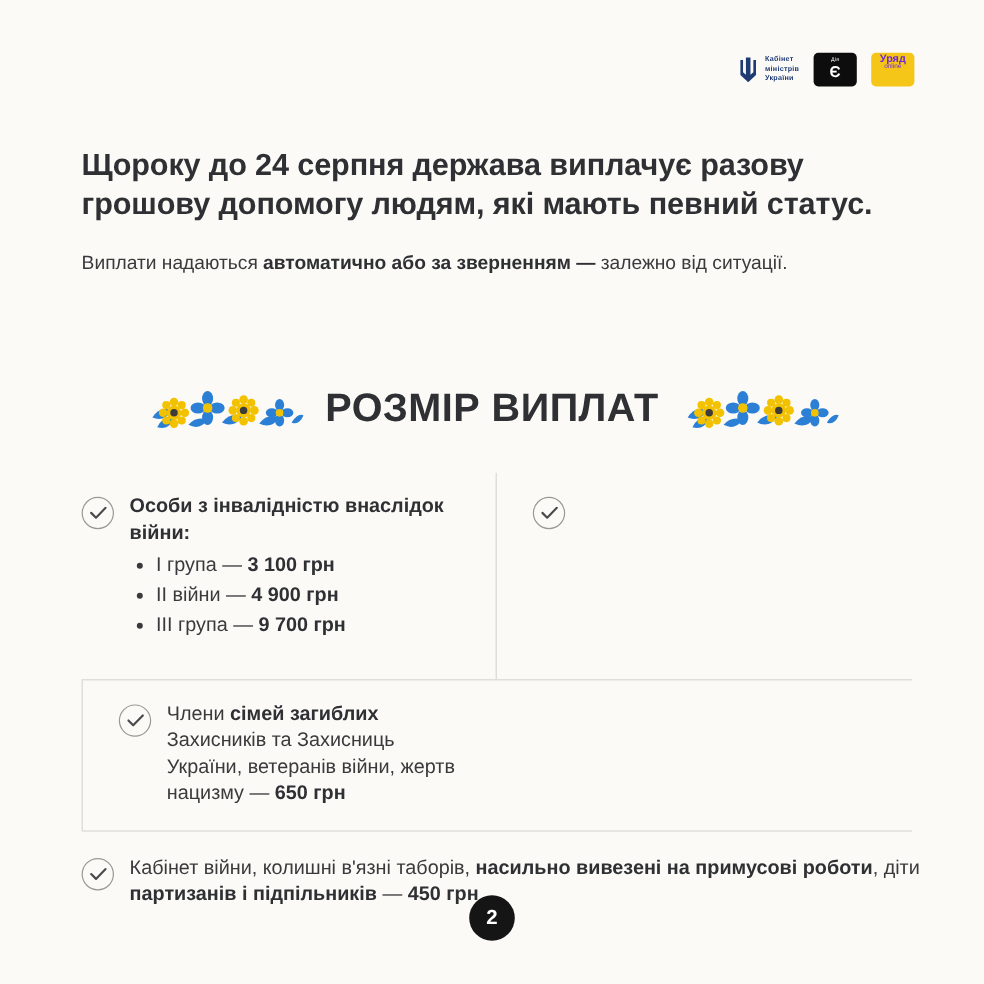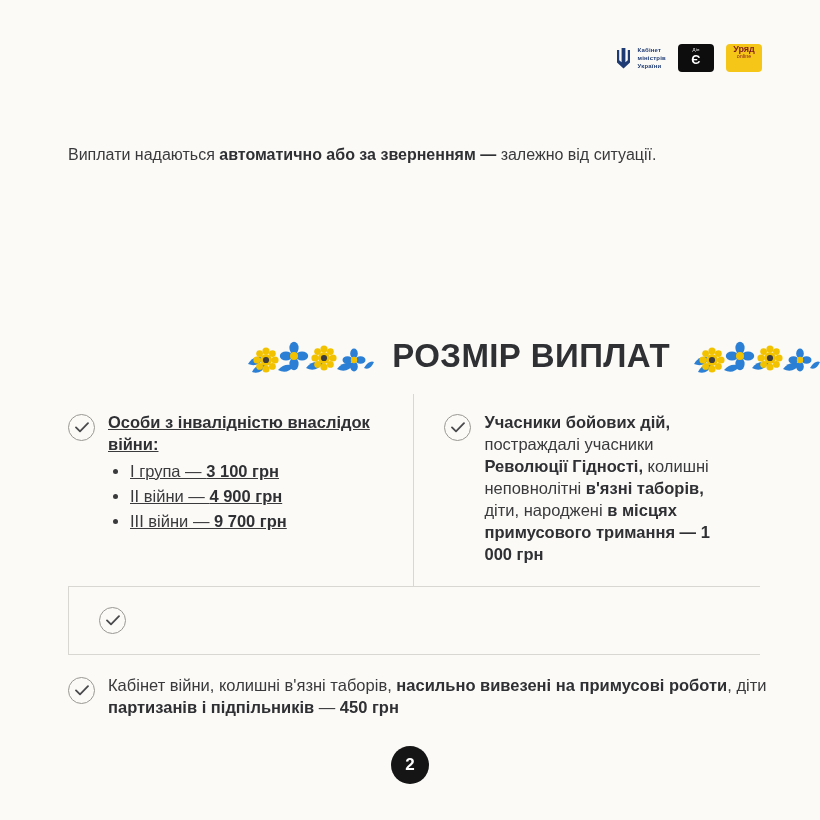--- a/index.html
+++ b/index.html
@@ -46,21 +46,21 @@
     flex-direction: column;
     align-items: center;
     justify-content: center;
     min-width: 36px;
     height: 28px;
   }
   .logo-diia .small { font-size: 4.4px; letter-spacing: .2px; line-height: 1; }
   .logo-diia .big { font-size: 13px; font-weight: bold; line-height: 1.05; letter-spacing: .3px; }
   .logo-gov {
     background: #f5c518;
-    color: #7f1d1d;
+    color: #6d28d9;
     border-radius: 4px;
     padding: 5px 7px 16px 7px;
     display: flex;
     flex-direction: column;
     align-items: center;
     justify-content: center;
     min-width: 36px;
     height: 28px;
   }
   .logo-gov .big { font-size: 9px; font-weight: bold; line-height: 1.1; }
@@ -85,26 +85,26 @@
     margin: 22px 0 0 0;
     font-size: 16px;
     line-height: 1.35;
     color: #3a3a3c;
   }
   .intro p b { font-weight: bold; color: #2f3033; }
 
   
   .section-title {
     position: absolute;
-    top: 334px;
+    top: 318px;
     left: 0;
     width: 820px;
     display: flex;
     align-items: center;
-    justify-content: flex-end;
+    justify-content: center;
     gap: 18px;
   }
   .section-title h2 {
     margin: 0;
     font-size: 33px;
     font-weight: bold;
     letter-spacing: .4px;
     color: #2f3033;
     white-space: nowrap;
   }
@@ -117,21 +117,21 @@
     left: 68px;
     width: 692px;
   }
   .row { display: flex; }
   .cell {
     padding: 18px 20px 20px 0;
     display: flex;
     align-items: flex-start;
     gap: 13px;
   }
-  .cell.left { width: 50%; padding-right: 14px; text-decoration: underline; }
+  .cell.left { width: 50%; padding-right: 14px; }
   .cell.right { width: 50%; padding-left: 30px; }
   .divider-v {
     width: 1px;
     background: #d9d7d1;
     align-self: stretch;
   }
   .divider-h {
     height: 1px;
     background: #d9d7d1;
     width: 100%;
@@ -204,20 +204,21 @@
     <div class="small">Дія</div>
     <div class="big">Є</div>
   </div>
   <div class="logo-gov">
     <div class="big">Уряд</div>
     <div class="small">online</div>
   </div>
 </div>
 
 <div class="intro">
+  <h1>Щороку до 24 серпня держава виплачує разову грошову допомогу людям, які мають певний статус.</h1>
   <p><span>Виплати надаються </span><b>автоматично або за зверненням —</b><span> залежно від ситуації.</span></p>
 </div>
 
 <div class="section-title">
   <div class="ornament">
     <svg width="132" height="44" viewBox="0 0 132 44" aria-hidden="true">
       <g>
 
         <path d="M6 30 q6-10 16-6 q-6 10-16 6z" fill="#2b7fd4"></path>
         <path d="M10 38 q4-9 14-7 q-5 10-14 7z" fill="#2b7fd4"></path>
@@ -345,45 +346,45 @@
       <span class="check">
         <svg width="14" height="11" viewBox="0 0 14 11" aria-hidden="true">
           <path d="M1 5.4 L5 9.4 L13 1.2" fill="none" stroke="#4a4a4c" stroke-width="1.8" stroke-linecap="round" stroke-linejoin="round"></path>
         </svg>
       </span>
       <div class="cell-text">
         <b>Особи з інвалідністю внаслідок війни:</b>
         <ul>
           <li><span>I група — </span><b>3 100 грн</b></li>
           <li><span>II війни — </span><b>4 900 грн</b></li>
-          <li><span>III війни — </span><b>9 700 грн</b></li>
+          <li><span>III група — </span><b>9 700 грн</b></li>
         </ul>
       </div>
     </div>
     <div class="divider-v"></div>
     <div class="cell right">
       <span class="check">
         <svg width="14" height="11" viewBox="0 0 14 11" aria-hidden="true">
           <path d="M1 5.4 L5 9.4 L13 1.2" fill="none" stroke="#4a4a4c" stroke-width="1.8" stroke-linecap="round" stroke-linejoin="round"></path>
         </svg>
       </span>
-      <div class="cell-text"><b>Учасники бойових дій,</b><span> постраждалі учасники </span><b>Революції Гідності,</b><span> колишні неповнолітні </span><b>в'язні таборів,</b><span> діти, народжені </span><b>в місцях примусового тримання — 1 000 грн</b></div>
     </div>
   </div>
 
   <div class="divider-h"></div>
 
   <div class="row">
     <div class="divider-v"></div>
     <div class="cell right">
       <span class="check">
         <svg width="14" height="11" viewBox="0 0 14 11" aria-hidden="true">
           <path d="M1 5.4 L5 9.4 L13 1.2" fill="none" stroke="#4a4a4c" stroke-width="1.8" stroke-linecap="round" stroke-linejoin="round"></path>
         </svg>
       </span>
+      <div class="cell-text"><span>Члени </span><b>сімей загиблих</b><span> Захисників та Захисниць України, ветеранів війни, жертв нацизму — </span><b>650 грн</b></div>
     </div>
   </div>
 
   <div class="divider-h"></div>
 
   <div class="full-row">
     <span class="check">
       <svg width="14" height="11" viewBox="0 0 14 11" aria-hidden="true">
         <path d="M1 5.4 L5 9.4 L13 1.2" fill="none" stroke="#4a4a4c" stroke-width="1.8" stroke-linecap="round" stroke-linejoin="round"></path>
       </svg>

